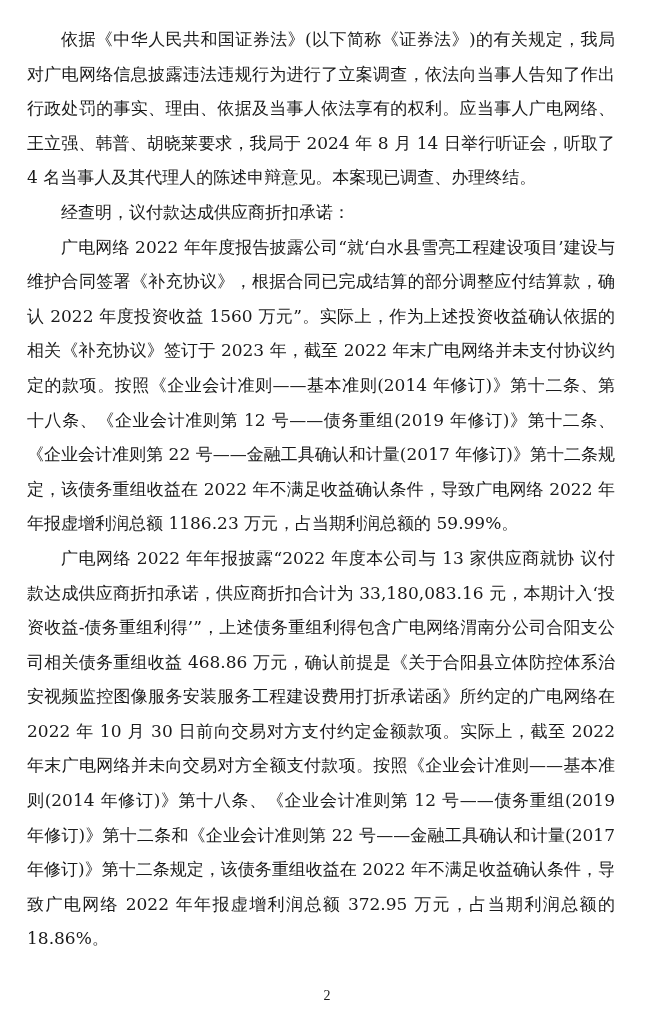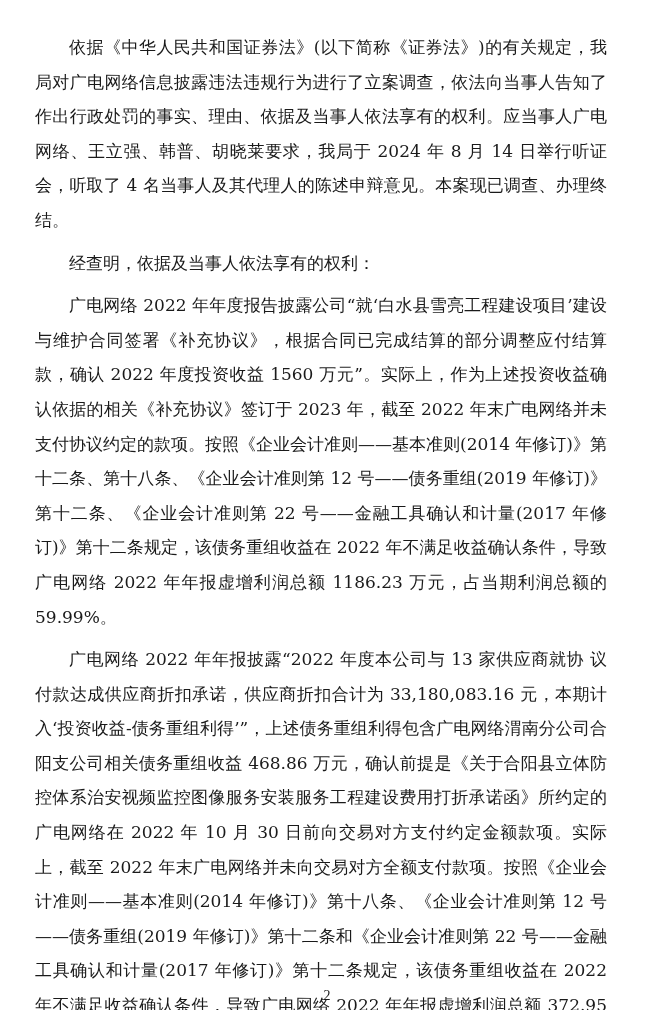--- a/index.html
+++ b/index.html
@@ -2,29 +2,29 @@
 <html><head>
 <meta charset="utf-8">
 <style>
   html, body { margin: 0; padding: 0; background: #ffffff; }
   body { width: 654px; height: 1010px; position: relative; overflow: hidden; }
   .page {
     position: absolute; left: 27px; top: 22px; width: 588px;
     font-family: "DejaVu Serif", "Liberation Serif", serif;
     font-size: 17px; line-height: 34.6px; color: #1a1a1a;
   }
-  .page p { margin: 8px; text-indent: 34px; text-align: justify; text-align-last: left; }
+  .page p { margin: 0; text-indent: 34px; text-align: justify; text-align-last: left; }
   .pagenum {
     position: absolute; left: 0; width: 654px; top: 988px; text-align: center;
     font-family: "Liberation Serif", "DejaVu Serif", serif; font-size: 14px; color: #1a1a1a;
   }
 </style>
 </head>
 <body>
 
 <div class="page">
   <p>依据《中华人民共和国证券法》(以下简称《证券法》)的有关规定，我局对广电网络信息披露违法违规行为进行了立案调查，依法向当事人告知了作出行政处罚的事实、理由、依据及当事人依法享有的权利。应当事人广电网络、王立强、韩普、胡晓莱要求，我局于 2024 年 8 月 14 日举行听证会，听取了 4 名当事人及其代理人的陈述申辩意见。本案现已调查、办理终结。</p>
-  <p>经查明，依据及当事人依法享有的权利：</p>
+  <p>经查明，议付款达成供应商折扣承诺：</p>
   <p>广电网络 2022 年年度报告披露公司“就‘白水县雪亮工程建设项目’建设与维护合同签署《补充协议》，根据合同已完成结算的部分调整应付结算款，确认 2022 年度投资收益 1560 万元”。实际上，作为上述投资收益确认依据的相关《补充协议》签订于 2023 年，截至 2022 年末广电网络并未支付协议约定的款项。按照《企业会计准则——基本准则(2014 年修订)》第十二条、第十八条、《企业会计准则第 12 号——债务重组(2019 年修订)》第十二条、《企业会计准则第 22 号——金融工具确认和计量(2017 年修订)》第十二条规定，该债务重组收益在 2022 年不满足收益确认条件，导致广电网络 2022 年年报虚增利润总额 1186.23 万元，占当期利润总额的 59.99%。</p>
   <p>广电网络 2022 年年报披露“2022 年度本公司与 13 家供应商就协 议付款达成供应商折扣承诺，供应商折扣合计为 33,180,083.16 元，本期计入‘投资收益-债务重组利得’”，上述债务重组利得包含广电网络渭南分公司合阳支公司相关债务重组收益 468.86 万元，确认前提是《关于合阳县立体防控体系治安视频监控图像服务安装服务工程建设费用打折承诺函》所约定的广电网络在 2022 年 10 月 30 日前向交易对方支付约定金额款项。实际上，截至 2022 年末广电网络并未向交易对方全额支付款项。按照《企业会计准则——基本准则(2014 年修订)》第十八条、《企业会计准则第 12 号——债务重组(2019 年修订)》第十二条和《企业会计准则第 22 号——金融工具确认和计量(2017 年修订)》第十二条规定，该债务重组收益在 2022 年不满足收益确认条件，导致广电网络 2022 年年报虚增利润总额 372.95 万元，占当期利润总额的 18.86%。</p>
 </div>
 
 <div class="pagenum">2</div>
 
 </body></html>

